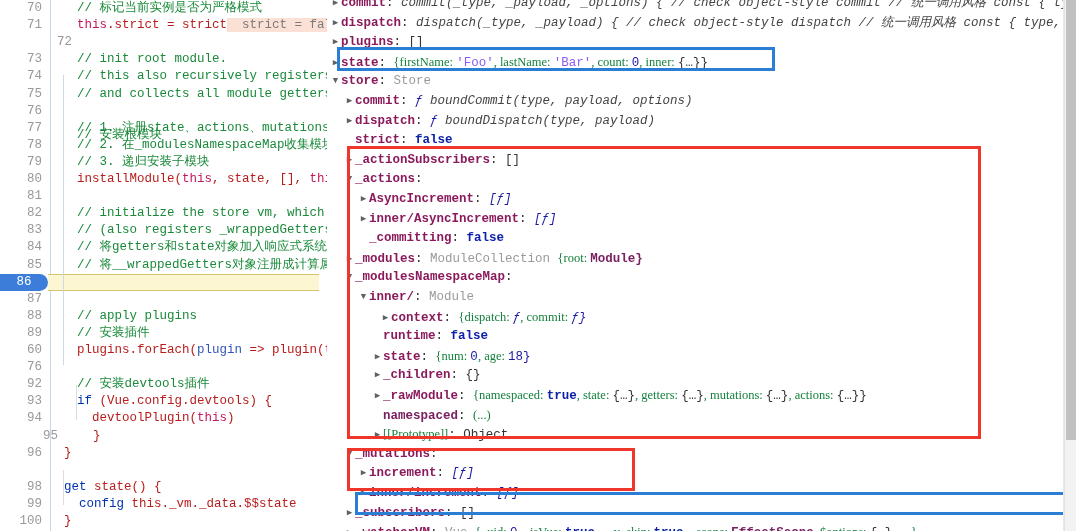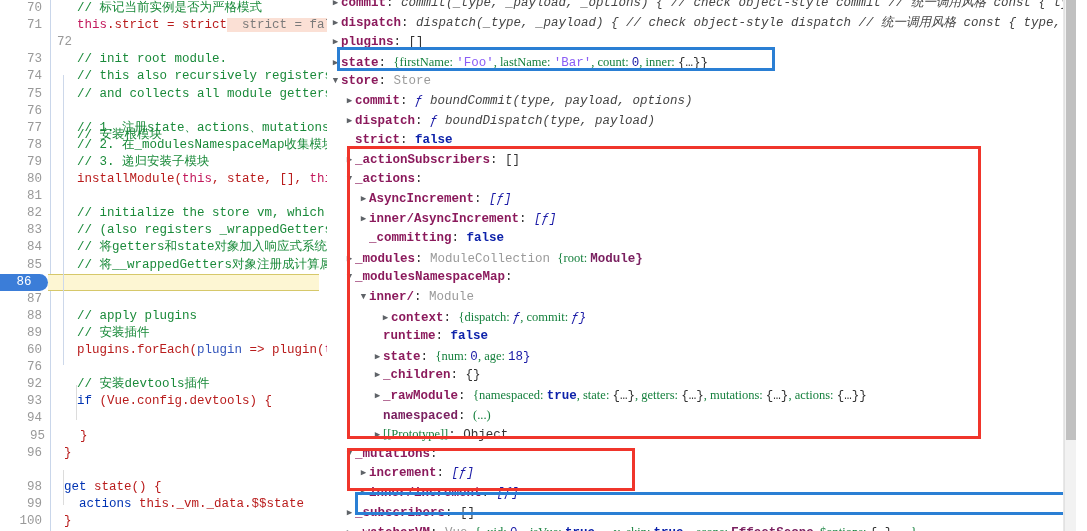--- a/index.html
+++ b/index.html
@@ -99,25 +99,25 @@
         <div class="code-row" style="top: 239.4px; position: absolute; left: 0px; right: 0px;"><span class="lnum">84</span><span class="ctext" style="left: 77px;"><span class="k-com">// 将getters和state对象加入响应式系统</span></span></div>
         <div class="code-row" style="top: 256.5px; position: absolute; left: 0px; right: 0px;"><span class="lnum">85</span><span class="ctext" style="left: 77px;"><span class="k-com">// 将__wrappedGetters对象注册成计算属性，</span></span></div>
         <div class="code-row current" style="top: 273.6px; position: absolute; left: 0px; right: 0px;"><div class="cur-hl"></div><span class="lnum">86</span></div>
         <div class="code-row" style="top: 290.7px; position: absolute; left: 0px; right: 0px;"><span class="lnum">87</span><span class="ctext" style="left: 77px;"></span></div>
         <div class="code-row" style="top: 307.8px; position: absolute; left: 0px; right: 0px;"><span class="lnum">88</span><span class="ctext" style="left: 77px;"><span class="k-com">// apply plugins</span></span></div>
         <div class="code-row" style="top: 324.9px; position: absolute; left: 0px; right: 0px;"><span class="lnum">89</span><span class="ctext" style="left: 77px;"><span class="k-com">// 安装插件</span></span></div>
         <div class="code-row" style="top: 342px; position: absolute; left: 0px; right: 0px;"><span class="lnum">60</span><span class="ctext" style="left: 77px;"><span class="k-pl">plugins.forEach(</span><span class="k-par">plugin</span><span class="k-pl"> =&gt; plugin(</span><span class="k-this">this</span></span></div>
         <div class="code-row" style="top: 359.1px; position: absolute; left: 0px; right: 0px;"><span class="lnum">76</span><span class="ctext" style="left: 77px;"></span></div>
         <div class="code-row" style="top: 376.2px; position: absolute; left: 0px; right: 0px;"><span class="lnum">92</span><span class="ctext" style="left: 77px;"><span class="k-com">// 安装devtools插件</span></span></div>
         <div class="code-row" style="top: 393.3px; position: absolute; left: 0px; right: 0px;"><span class="lnum">93</span><span class="ctext" style="left: 77px;"><span class="k-kw">if</span><span class="k-pl"> (Vue.config.devtools) {</span></span></div>
-        <div class="code-row" style="top: 410.4px; position: absolute; left: 0px; right: 0px;"><span class="lnum">94</span></div>
-        <div class="code-row" style="top: 427.5px; position: absolute; left: 3px; right: 0px; padding-left: 48px;"><span class="lnum">95</span><span class="ctext" style="left: 77px;"><span class="k-pl">}</span></span></div>
+        <div class="code-row" style="top: 410.4px; position: absolute; left: 0px; right: 0px;"><span class="lnum">94</span><span class="ctext" style="left: 77px;"><span class="k-pl">  devtoolPlugin(</span><span class="k-this">this</span><span class="k-pl">)</span></span></div>
+        <div class="code-row" style="top: 427.5px; position: absolute; left: 16px; right: 0px; padding-left: 48px;"><span class="lnum">95</span><span class="ctext" style="left: 77px;"><span class="k-pl">}</span></span></div>
         <div class="code-row" style="top: 444.6px; position: absolute; left: 0px; right: 0px;"><span class="lnum">96</span><span class="ctext" style="left: 64px;"><span class="k-pl">}</span></span></div>
         <div class="code-row" style="top: 478.8px; position: absolute; left: 0px; right: 0px;"><span class="lnum">98</span><span class="ctext" style="left: 64px;"><span class="k-kw">get</span><span class="k-pl"> state() {</span></span></div>
-        <div class="code-row" style="top: 495.9px; position: absolute; left: 0px; right: 0px;"><span class="lnum">99</span><span class="ctext" style="left: 64px;"><span class="k-kw">  actions</span><span class="k-pl"> this._vm._data.$$state</span></span></div>
+        <div class="code-row" style="top: 495.9px; position: absolute; left: 0px; right: 0px;"><span class="lnum">99</span><span class="ctext" style="left: 64px;"><span class="k-kw">  config</span><span class="k-pl"> this._vm._data.$$state</span></span></div>
         <div class="code-row" style="top: 513px; position: absolute; left: 0px; right: 0px;"><span class="lnum">100</span><span class="ctext" style="left: 64px;"><span class="k-pl">}</span></span></div>
       </div>
   <div style="position: absolute; left: 63px; top: 75px; height: 290px; width: 1px; background: rgb(205, 216, 234);"></div>
       <div style="position: absolute; left: 76px; top: 385px; height: 35px; width: 1px; background: rgb(220, 220, 220);"></div>
       <div style="position: absolute; left: 63px; top: 470px; height: 35px; width: 1px; background: rgb(220, 220, 220);"></div>
     </div>
   <div class="sb-left">
     <div class="thumb"></div>
     <div class="edge"></div>
   </div>

